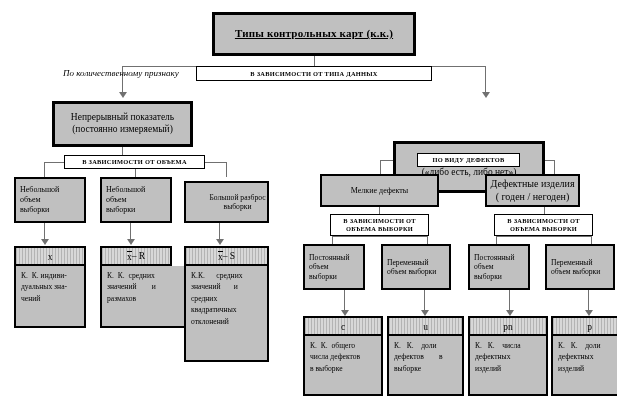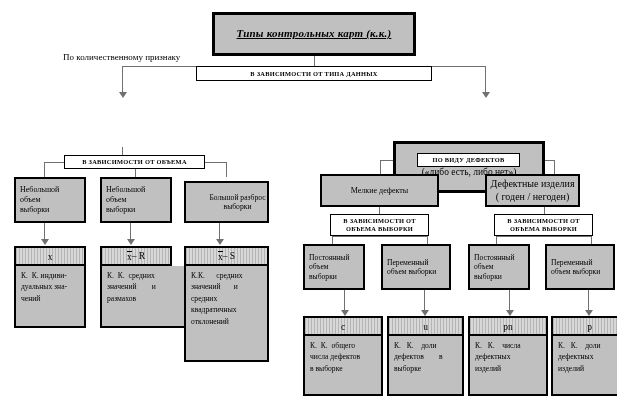--- a/index.html
+++ b/index.html
@@ -31,21 +31,20 @@
     line-height: 1.22;
     z-index: 3;
   }
   .node .ln { display: block; white-space: pre; }
 
   
   .title-box {
     border-width: 3px;
     font-weight: bold;
     font-size: 11px;
-    font-style: italic;
   }
   .title-box .ln {
     text-decoration: underline;
     letter-spacing: .2px;
   }
 
   
   .lvl2 { font-size: 9.5px; border-width: 3px; }
 
   
@@ -153,35 +152,39 @@
 </style>
 </head>
 <body>
 
 <div id="canvas">
 
   <div class="node title-box" style="left:212px; top:12px; width:204px; height:44px;">
     <span class="ln">Типы контрольных карт (к.к.)</span>
   </div>
 
-  <div class="freelabel" style="left:63px; top:52px;">По количественному признаку</div>
+  <div class="freelabel" style="left:63px; top:68px;font-style:italic;">По количественному признаку</div>
 
   <div class="ln-v" style="left:314px; top:56px; height:10px;"></div>
 
   <div class="cap" style="left:196px; top:66px; width:236px; height:15px;">
     <span class="ln">В ЗАВИСИМОСТИ ОТ ТИПА ДАННЫХ</span>
   </div>
 
   <div class="ln-h" style="left:122px; top:66px; width:75px;"></div>
   <div class="ln-h" style="left:431px; top:66px; width:54px;"></div>
   <div class="ln-v" style="left:122px; top:66px; height:28px;"></div>
   <div class="ln-v" style="left:485px; top:66px; height:28px;"></div>
   <div class="arrow" style="left:119px; top:92px;"></div>
   <div class="arrow" style="left:482px; top:92px;"></div>
 
+  <div class="node lvl2" style="left:52px; top:101px; width:141px; height:46px;">
+    <span class="ln">Непрерывный показатель</span>
+    <span class="ln">(постоянно измеряемый)</span>
+  </div>
 
   <div class="node lvl2" style="left:393px; top:101px; width:152px; height:52px;margin-top:40px;">
     <span class="ln">Дискретный показатель</span>
     <span class="ln">(«либо есть, либо нет»)</span>
   </div>
 
   <div class="ln-v" style="left:122px; top:147px; height:8px;"></div>
   <div class="ln-v" style="left:468px; top:147px; height:8px;"></div>
 
   <div class="cap" style="left:64px; top:155px; width:141px; height:14px;">

